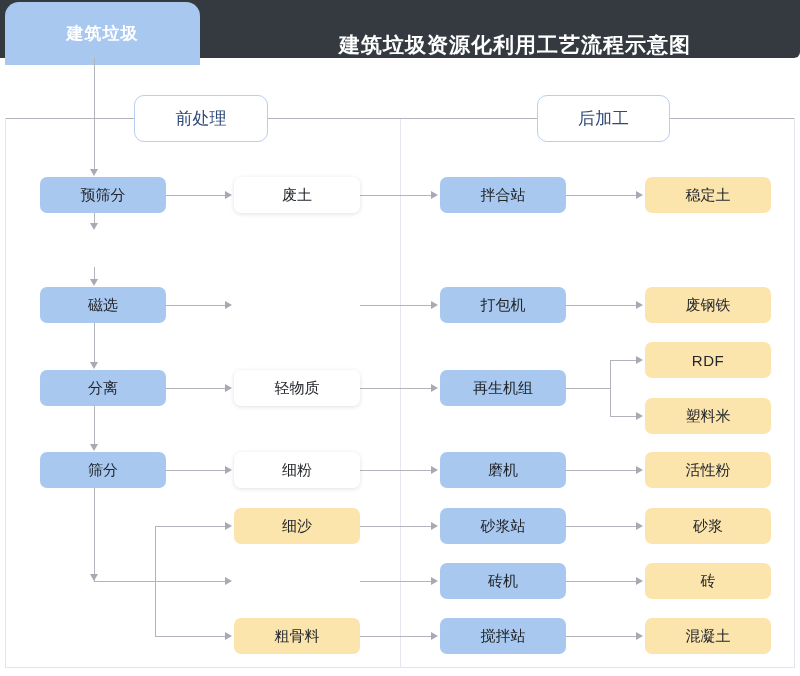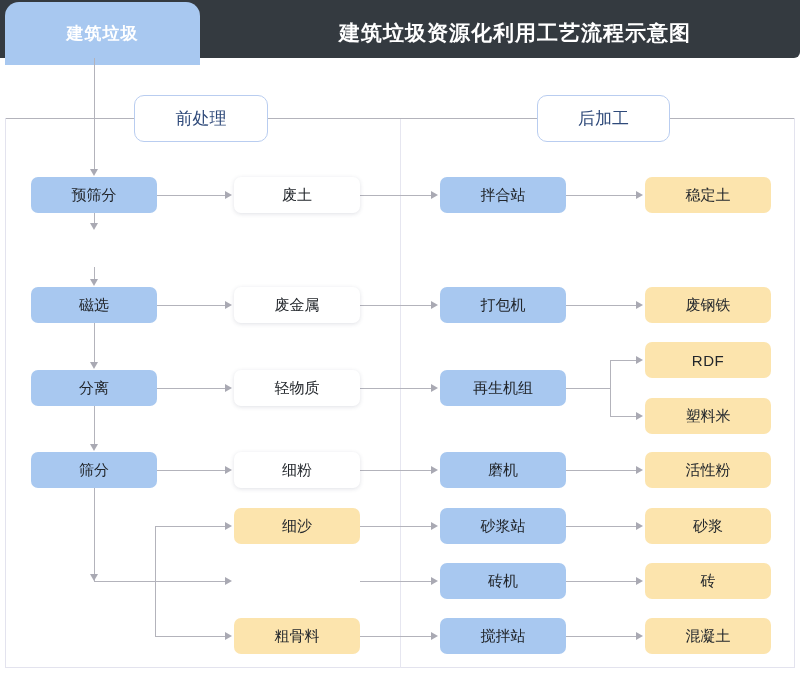--- a/index.html
+++ b/index.html
@@ -11,21 +11,21 @@
     position:relative;
   }
   #stage{position:absolute;left:0;top:0;width:800px;height:676px;}
 
   
   .header-bar{
     position:absolute;left:0;top:0;width:800px;height:58px;
     background:#343a40;border-radius:0 0 6px 0;
   }
   .header-title{
-    position:absolute;left:230px;top:4px;width:570px;height:58px;
+    position:absolute;left:230px;top:16px;width:570px;height:58px;
     display:flex;align-items:center;justify-content:center;
     color:#ffffff;font-size:21px;font-weight:bold;letter-spacing:1px;
   }
   .src-tab{
     position:absolute;left:5px;top:2px;width:195px;height:63px;
     background:#a8c8f0;border-radius:14px 14px 0 0;
     display:flex;align-items:center;justify-content:center;
     color:#ffffff;font-size:17px;font-weight:bold;letter-spacing:1px;
   }
 
@@ -55,21 +55,21 @@
     position:absolute;height:36px;border-radius:7px;
     display:flex;align-items:center;justify-content:center;
     font-size:15px;color:#22262b;z-index:4;box-sizing:border-box;
   }
   .node.blue{background:#a8c8f0;}
   .node.yellow{background:#fce4ad;}
   .node.white{background:#ffffff;box-shadow:0 1px 4px rgba(60,70,100,.16);}
   .node.latin{font-size:15px;letter-spacing:.5px;}
 
   
-  .col-a{left:31px;width:126px;}
+  .col-a{left:40px;width:126px;}
   .col-b{left:234px;width:126px;}
   .col-c{left:440px;width:126px;}
   .col-d{left:645px;width:126px;}
 
   
   .r1{top:177px;} .r2{top:231px;} .r3{top:287px;}
   .r4{top:370px;} .r4a{top:342px;} .r4b{top:398px;}
   .r5{top:452px;} .r6{top:508px;} .r7{top:563px;} .r8{top:618px;}
 
   
@@ -193,21 +193,20 @@
 
   <div class="ln lh" style="left:566px;top:636px;width:70px;"></div>
   <div class="arrow right" style="left:636px;top:632px;"></div>
 
   <div class="node blue col-a r1">预筛分</div>
   <div class="node blue col-a r3">磁选</div>
   <div class="node blue col-a r4">分离</div>
   <div class="node blue col-a r5">筛分</div>
 
   <div class="node white col-b r1">废土</div>
-  <div class="node white col-b r3">废金属</div>
   <div class="node white col-b r4">轻物质</div>
   <div class="node white col-b r5">细粉</div>
   <div class="node yellow col-b r6">细沙</div>
   <div class="node yellow col-b r8">粗骨料</div>
 
   <div class="node blue col-c r1">拌合站</div>
   <div class="node blue col-c r3">打包机</div>
   <div class="node blue col-c r4">再生机组</div>
   <div class="node blue col-c r5">磨机</div>
   <div class="node blue col-c r6">砂浆站</div>

